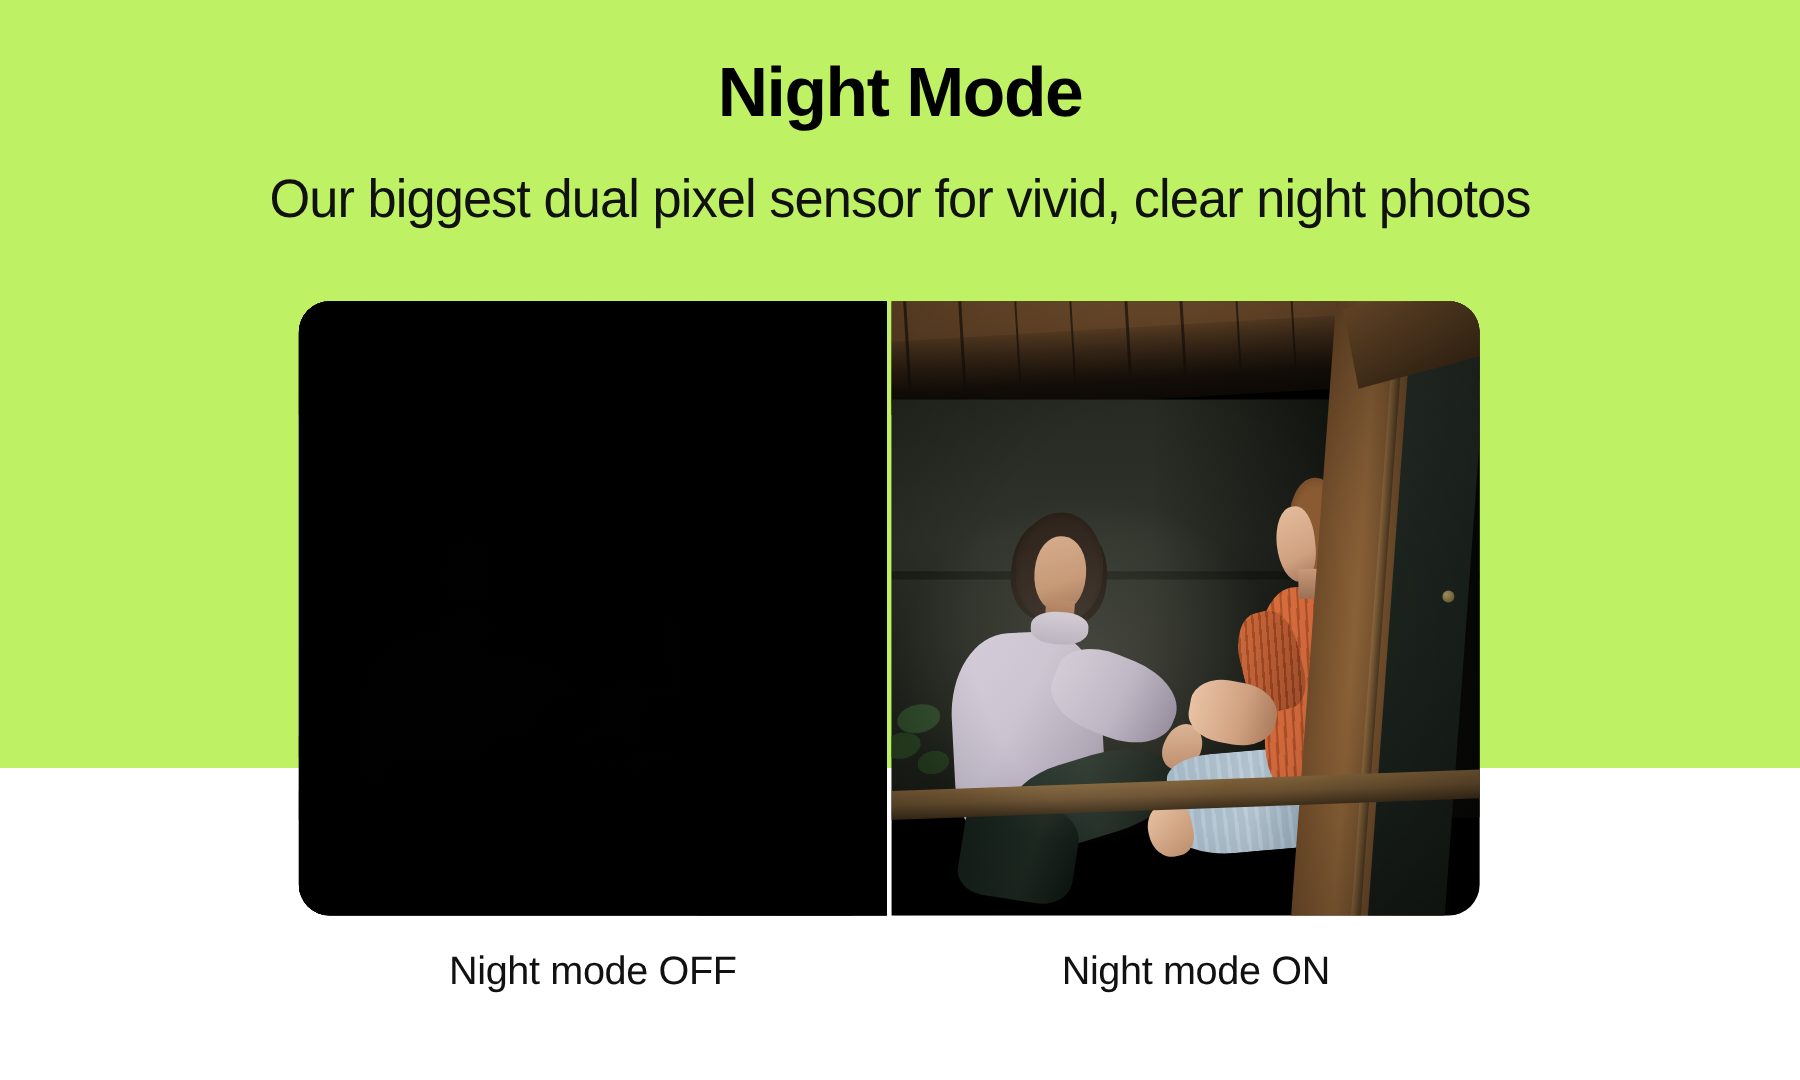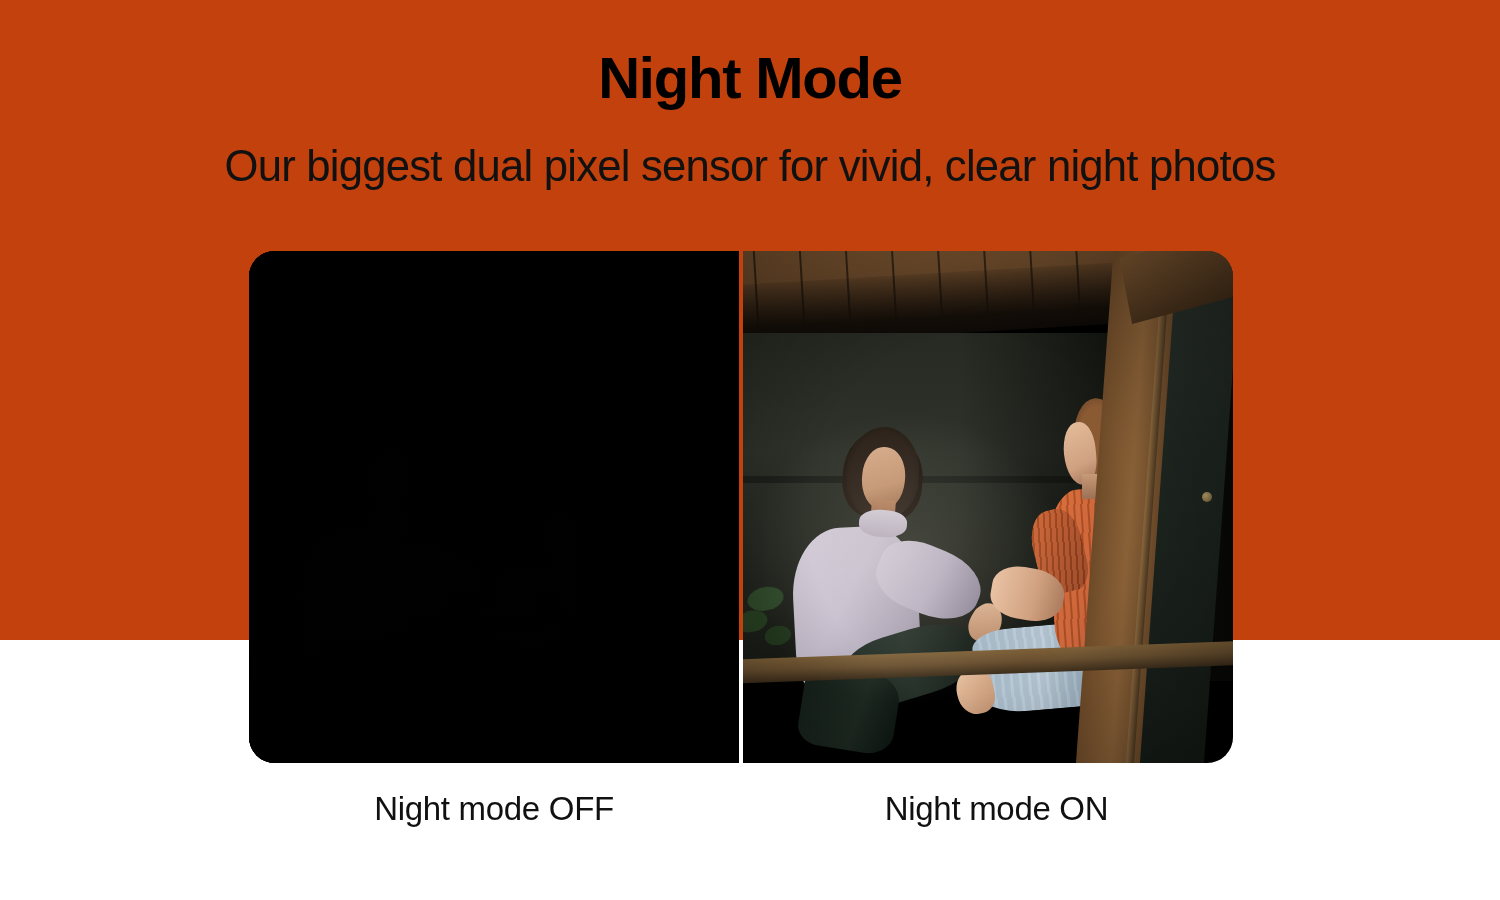--- a/index.html
+++ b/index.html
@@ -3,21 +3,21 @@
 <meta charset="utf-8">
 <title>Night Mode</title>
 <style>
   * { margin:0; padding:0; box-sizing:border-box; }
   html,body{
     width:1500px; height:900px;
     background:#ffffff;
     font-family:"Liberation Sans", sans-serif;
     overflow:hidden;
   }
-  .page{ position:relative; width:1500px; height:640px; background:#c2410c; }
+  .page{ position:relative; width:1500px; height:640px; background:#bef264; }
 
   
   .title{
     position:absolute; top:48px; left:0; width:100%;
     text-align:center;
     font-size:58px; font-weight:700; letter-spacing:-1.2px;
     color:#000; line-height:1.05;
     font-family:"Liberation Sans", sans-serif;
   }
   .subtitle{

